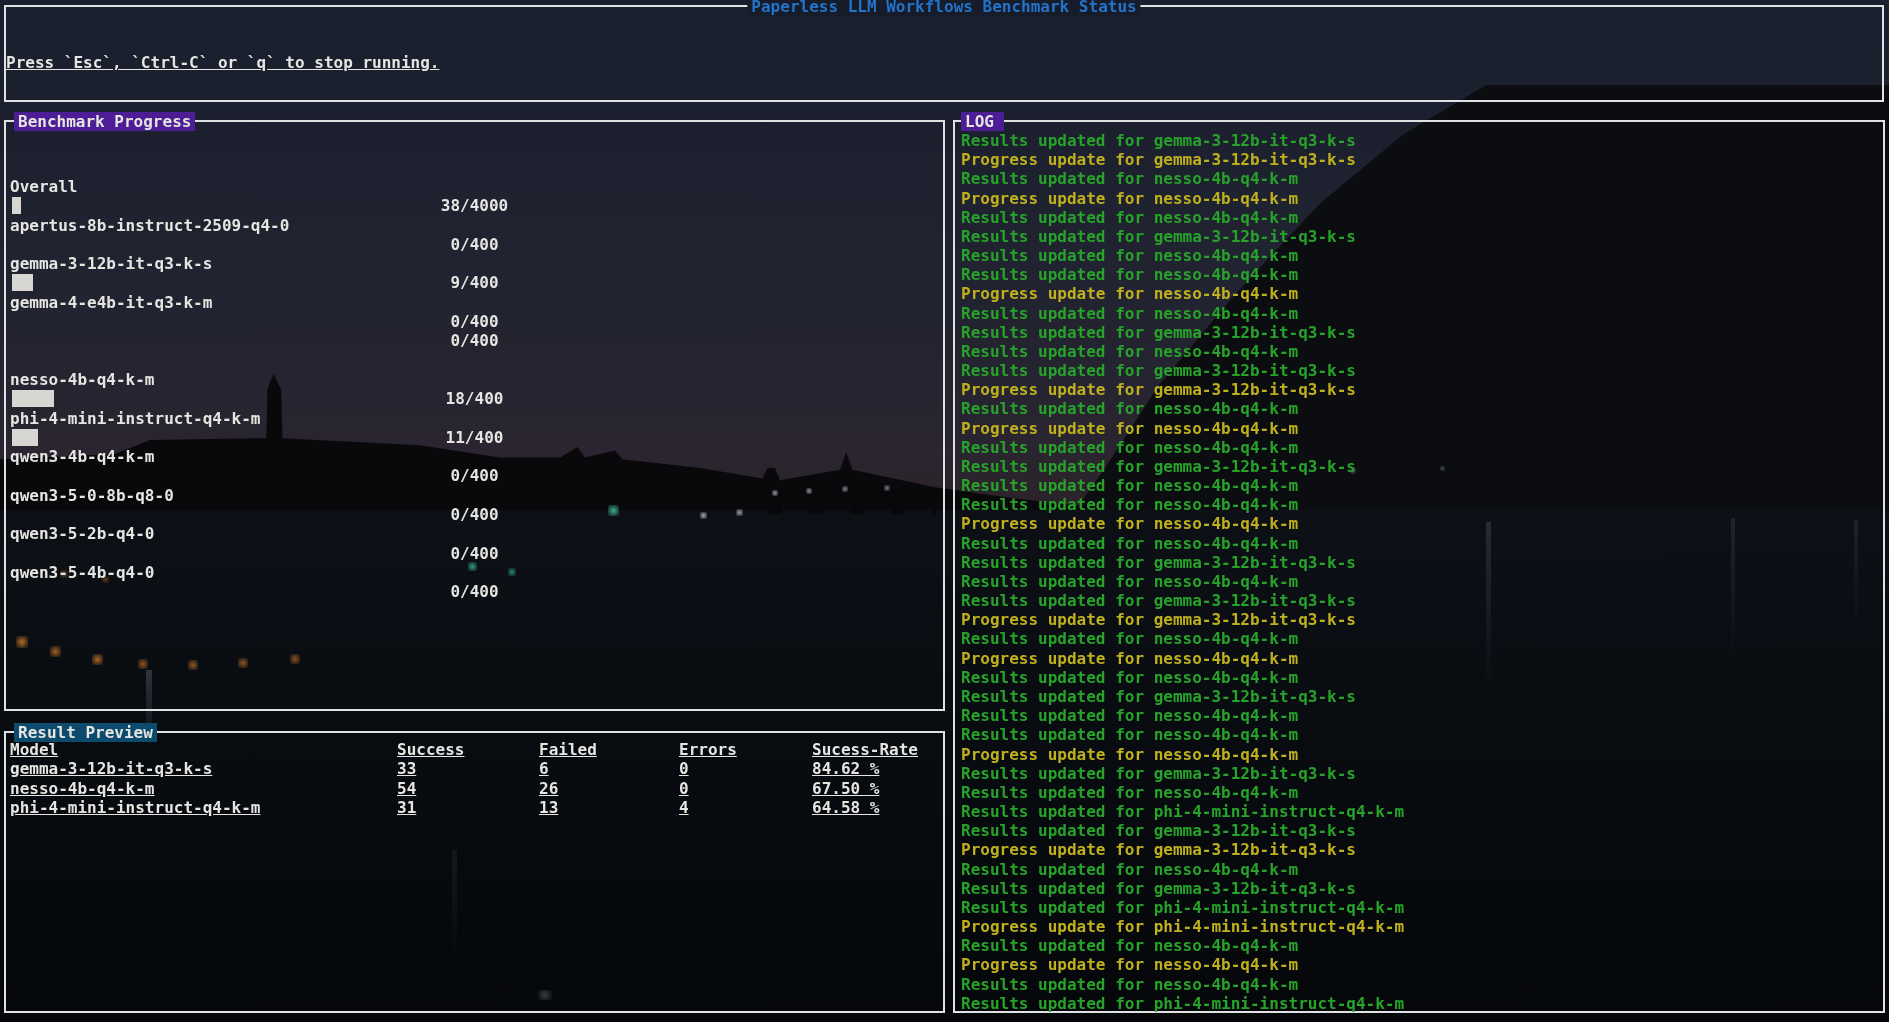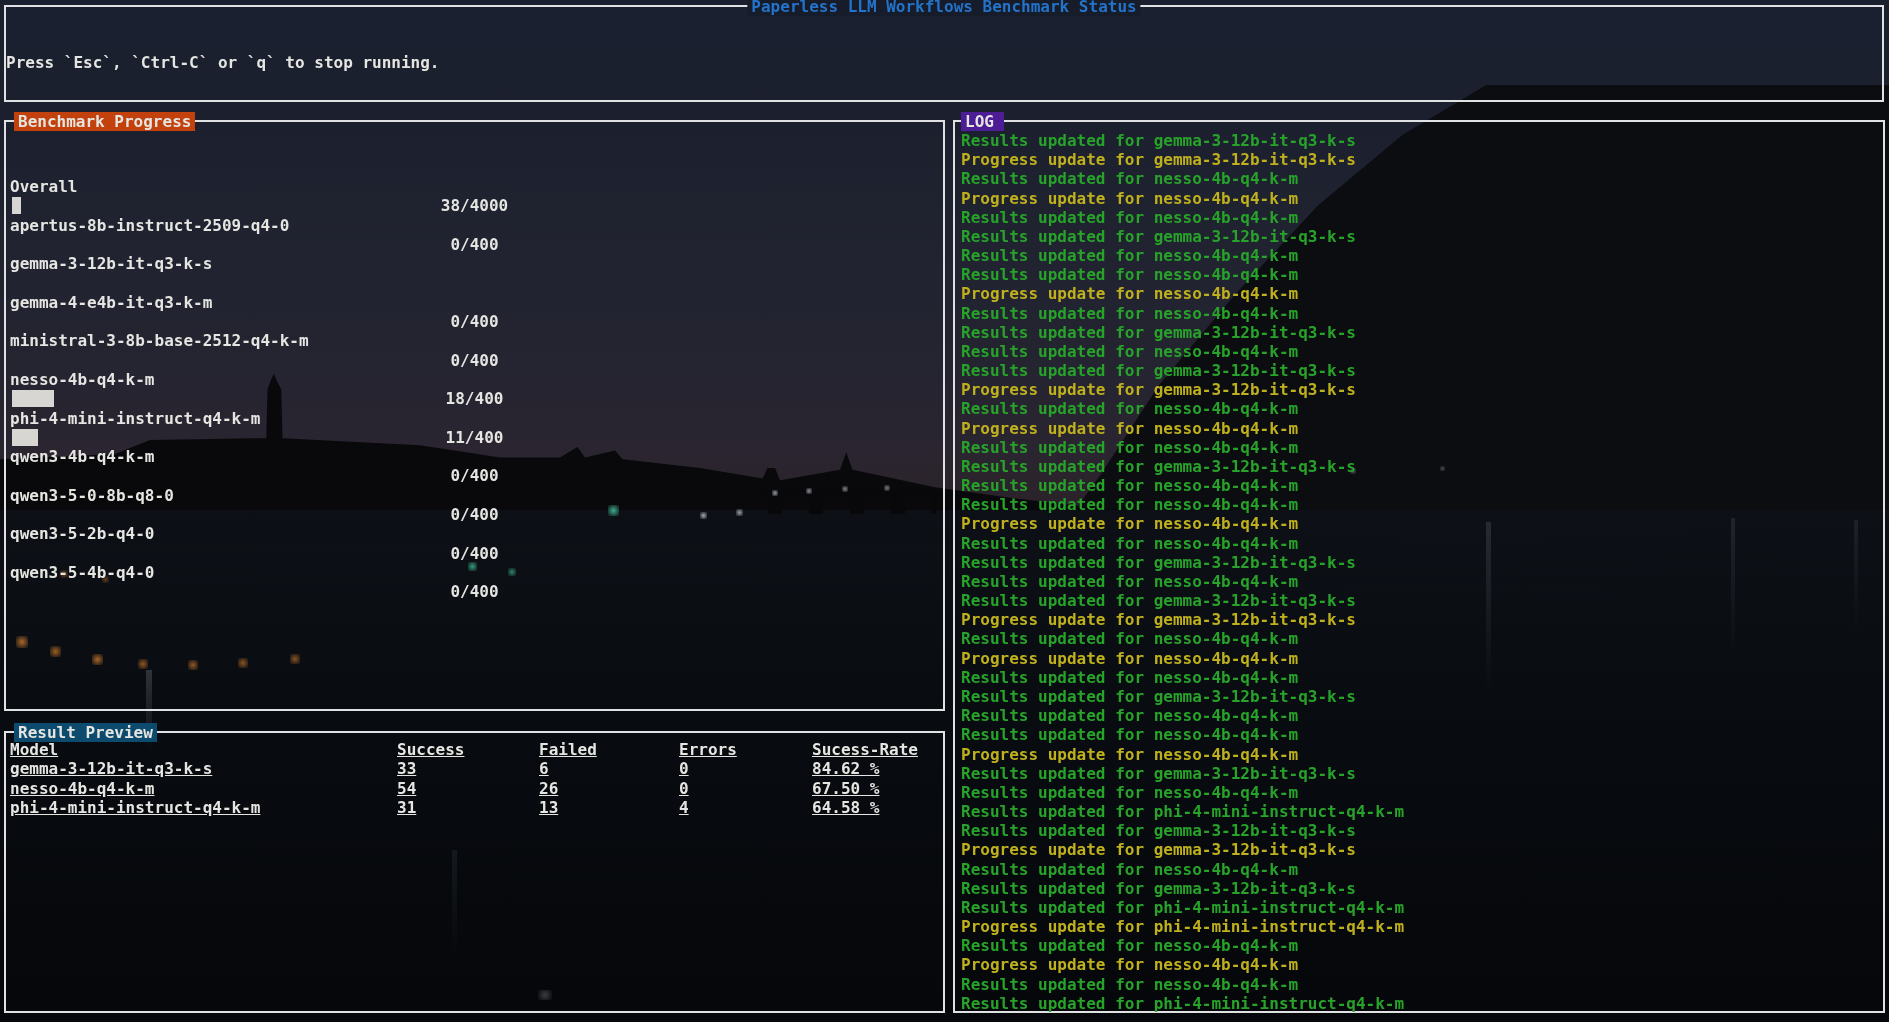--- a/index.html
+++ b/index.html
@@ -92,26 +92,26 @@
       12px 12px,11px 11px,11px 11px,10px 10px,10px 10px,10px 10px,10px 10px,
       9px 9px,8px 8px,11px 11px,
       7px 7px,7px 7px,6px 6px,6px 6px,6px 6px,6px 6px,
       6px 6px,5px 5px,
       8px 8px,7px 7px;
   }
 
   
   .panel{position:absolute;border:2px solid var(--panel-border);background:transparent;}
   .panel-title{position:absolute;top:-10px;left:8px;padding:0 4px;line-height:19px;white-space:pre;}
-  .header-panel{left:4px;top:5px;width:1880px;height:97px;}
+  .header-panel{left:4px;top:5px;width:1880px;height:97px;text-decoration:underline;}
   .header-title{left:50%;transform:translateX(-50%);color:var(--accent-blue);background:#171c2a;}
   .hint{padding-top:46px;white-space:pre;}
 
   .progress-panel{left:4px;top:120px;width:941px;height:591px;}
-  .progress-title{background:#c2410c;}
+  .progress-title{background:#4c1d95;}
   .progress-body{padding:55px 4px 0 4px;}
   .p-item{height:38.6px;}
   .p-label{height:19.3px;line-height:19.3px;white-space:pre;overflow:hidden;}
   .p-gauge{position:relative;height:19.3px;}
   .p-bar{position:absolute;left:2px;top:1px;height:17px;background:var(--progress-bar);}
   .p-count{position:absolute;left:50%;transform:translateX(-50%);line-height:19.3px;white-space:pre;text-align:center;}
 
   .preview-panel{left:4px;top:731px;width:941px;height:282px;}
   .preview-title{background:#0c4a6e;}
   .preview-body{padding:7px 4px 0 4px;}
@@ -155,29 +155,32 @@
           </div>
         </div>
         <div class="p-item">
           <div class="p-label">apertus-8b-instruct-2509-q4-0</div>
           <div class="p-gauge">
             <span class="p-count">0/400</span>
           </div>
         </div>
         <div class="p-item">
           <div class="p-label">gemma-3-12b-it-q3-k-s</div>
+          <div class="p-gauge">
+            <span class="p-bar" style="width: 20.9025px;"></span>
+            <span class="p-count">9/400</span>
+          </div>
         </div>
         <div class="p-item">
           <div class="p-label">gemma-4-e4b-it-q3-k-m</div>
           <div class="p-gauge">
             <span class="p-count">0/400</span>
           </div>
         </div>
         <div class="p-item">
-          <div class="p-label">ministral-3-8b-base-2512-q4-k-m</div>
           <div class="p-gauge">
             <span class="p-count">0/400</span>
           </div>
         </div>
         <div class="p-item">
           <div class="p-label">nesso-4b-q4-k-m</div>
           <div class="p-gauge">
             <span class="p-bar" style="width: 41.805px;"></span>
             <span class="p-count">18/400</span>
           </div>

